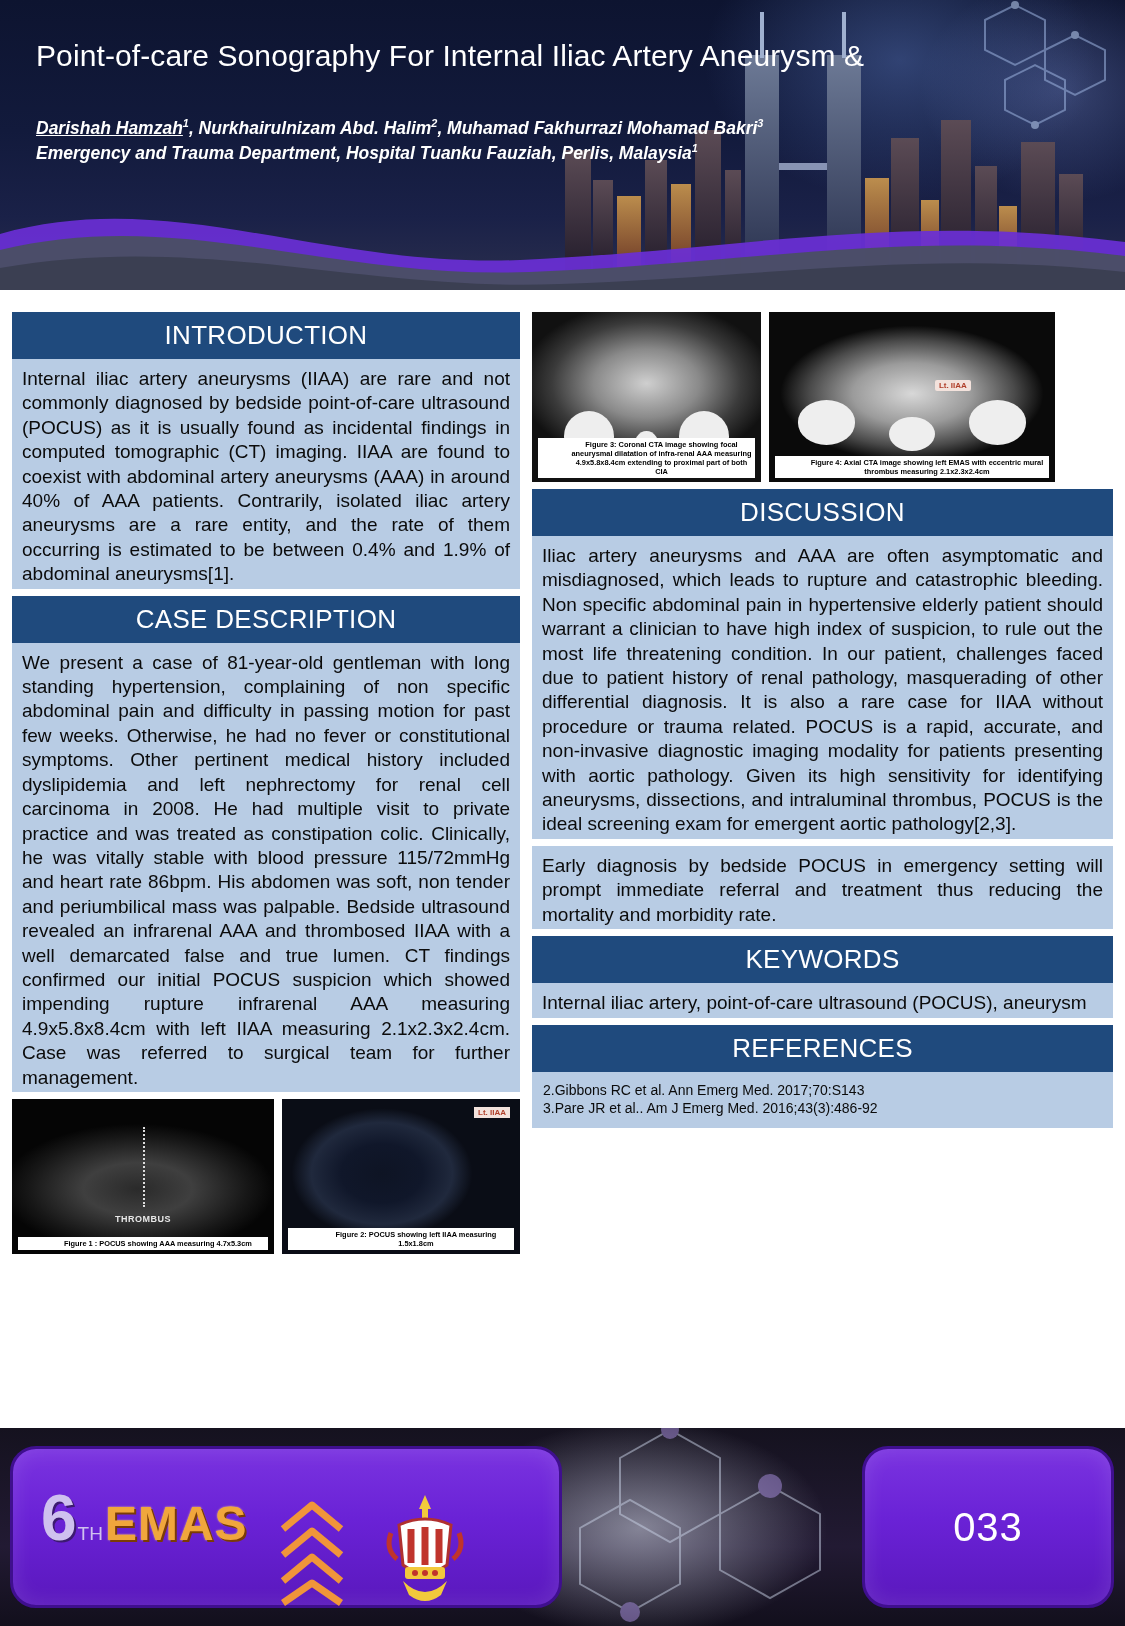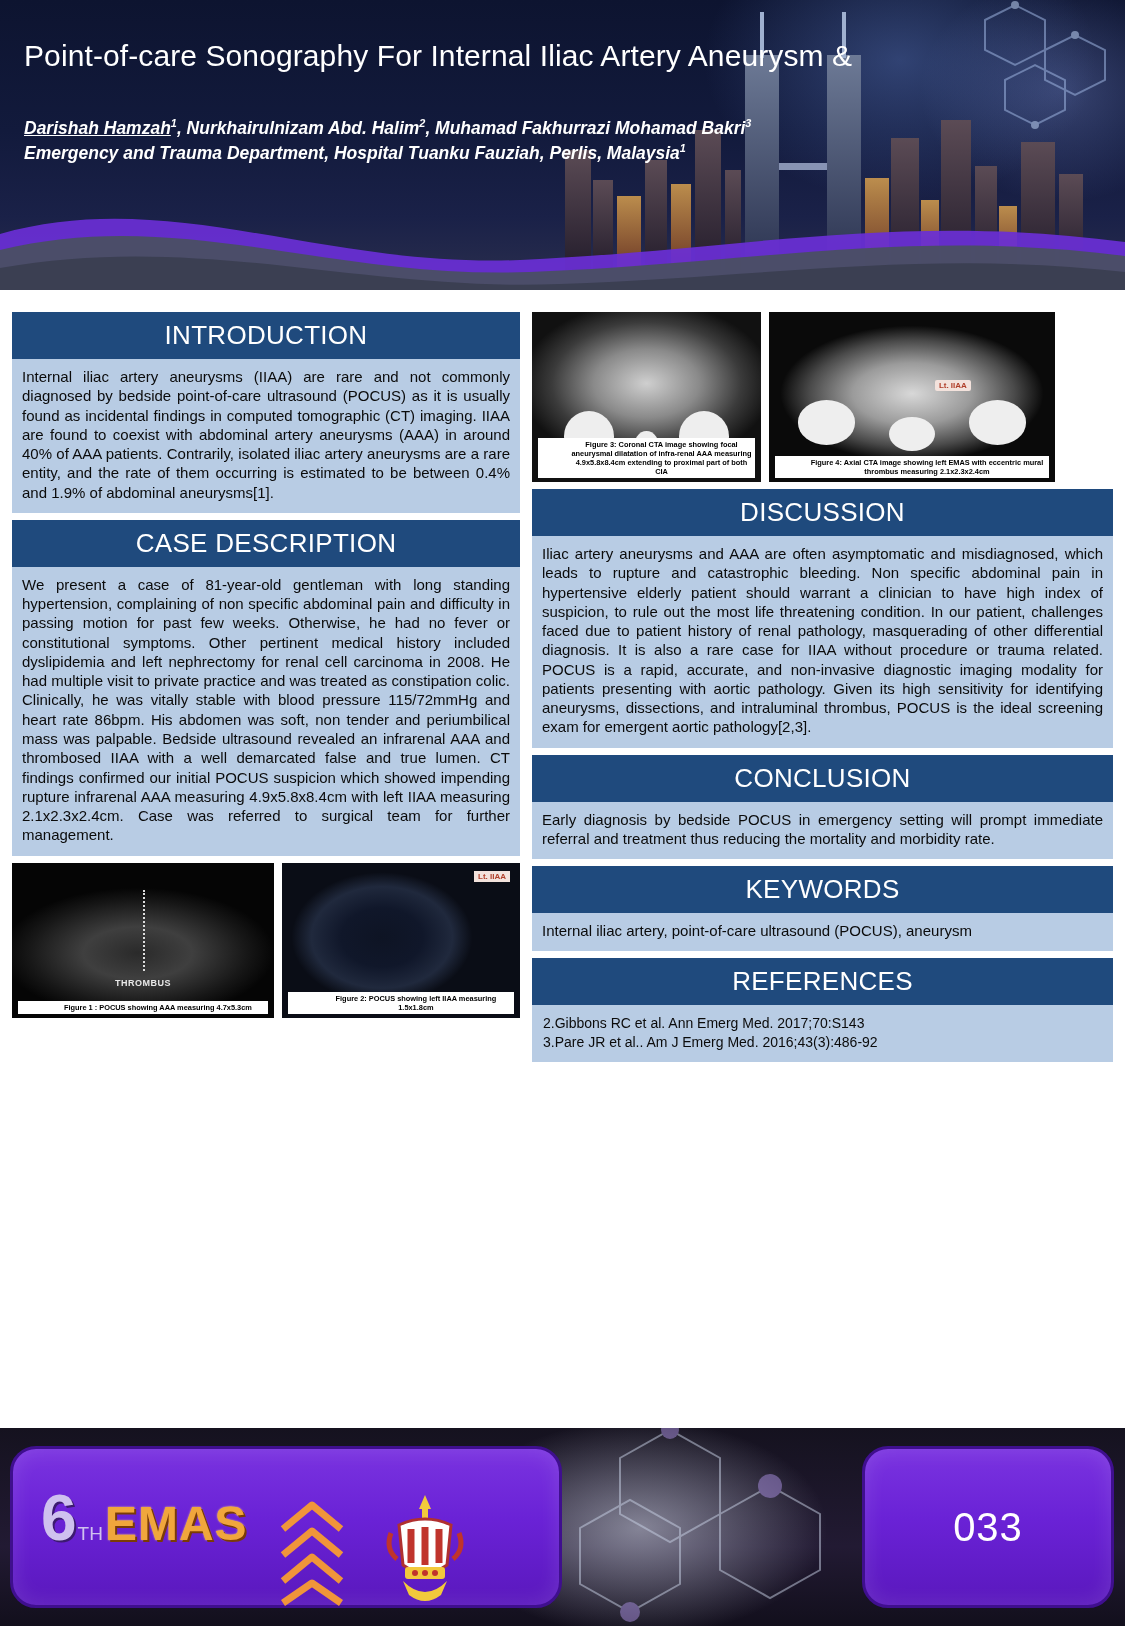--- a/index.html
+++ b/index.html
@@ -25,35 +25,35 @@
   .twr.t1 { left: 180px; width: 34px; height: 215px; }
   .twr.t2 { left: 262px; width: 34px; height: 215px; }
   .spire { position: absolute; bottom: 232px; width: 4px; height: 46px; background: #9fb0cf; }
   .spire.s1 { left: 195px; } .spire.s2 { left: 277px; }
   .bridge { position: absolute; left: 214px; bottom: 120px; width: 48px; height: 7px; background: #8894b4; }
   .blk { position: absolute; bottom: 20px; background: linear-gradient(180deg,#5b4b55,#241d2c); }
   .glow { position: absolute; bottom: 20px; background: linear-gradient(180deg,#d8a04e,#7a3c1f); opacity: .85; }
   .hexnet { position: absolute; right: 0; top: 0; width: 180px; height: 160px; opacity: .55; }
   
   .wave { position: absolute; left: 0; bottom: -2px; width: 1125px; height: 120px; }
-  .header-text { position: absolute; left: 24px; top: 36px; width: 880px; z-index: 5; }
+  .header-text { position: absolute; left: 36px; top: 36px; width: 880px; z-index: 5; }
   .ptitle { color: #ffffff; font-size: 30px; line-height: 1.30; font-weight: 400; letter-spacing: .1px; }
   .pauthors { margin-top: 41px; color: #ffffff; font-size: 17.5px; font-style: italic; font-weight: 700; line-height: 1.42; }
   .pauthors .u { text-decoration: underline; }
   sup { font-size: 0.62em; vertical-align: super; }
   .col-left { position: absolute; left: 12px; top: 312px; width: 508px; }
   .col-right { position: absolute; left: 532px; top: 312px; width: 581px; }
 
   .sec-head {
     background: #1f4a7d; color: #ffffff; text-align: center;
     font-size: 26px; line-height: 1; padding: 10px 0 11px; letter-spacing: .3px;
   }
   .sec-body {
-    background: #b8cce4; color: #0b0b0b; padding: 8px 10px 11px;
-    font-size: 15px; line-height: 1.285; text-align: justify;
+    background: #b8cce4; color: #0b0b0b; padding: 8px 10px 2px;
+    font-size: 19px; line-height: 1.285; text-align: justify;
   }
   .sec-body.j { text-align: justify; text-justify: inter-word; }
   .gap { height: 7px; }
 
   
   .ct-row { display: flex; gap: 8px; }
   .ct-box { position: relative; overflow: hidden; background: #000; }
   .ct-l { width: 229px; height: 170px; }
   .ct-r { width: 286px; height: 170px; }
   .ct-inner {
@@ -248,21 +248,20 @@
       </div>
     </div>
 
     <div class="gap"></div>
 
     <div class="sec-head">DISCUSSION</div>
     <div class="sec-body j">Iliac artery aneurysms and AAA are often asymptomatic and misdiagnosed, which leads to rupture and catastrophic bleeding. Non specific abdominal pain in hypertensive elderly patient should warrant a clinician to have high index of suspicion, to rule out the most life threatening condition. In our patient, challenges faced due to patient history of renal pathology, masquerading of other differential diagnosis. It is also a rare case for IIAA without procedure or trauma related. POCUS is a rapid, accurate, and non-invasive diagnostic imaging modality for patients presenting with aortic pathology. Given its high sensitivity for identifying aneurysms, dissections, and intraluminal thrombus, POCUS is the ideal screening exam for emergent aortic pathology[2,3].</div>
 
     <div class="gap"></div>
 
-    <div class="sec-head">CONCLUSION</div>
     <div class="sec-body j">Early diagnosis by bedside POCUS in emergency setting will prompt immediate referral and treatment thus reducing the mortality and morbidity rate.</div>
 
     <div class="gap"></div>
 
     <div class="sec-head">KEYWORDS</div>
     <div class="sec-body">Internal iliac artery, point-of-care ultrasound (POCUS), aneurysm</div>
 
     <div class="gap"></div>
 
     <div class="sec-head">REFERENCES</div>

